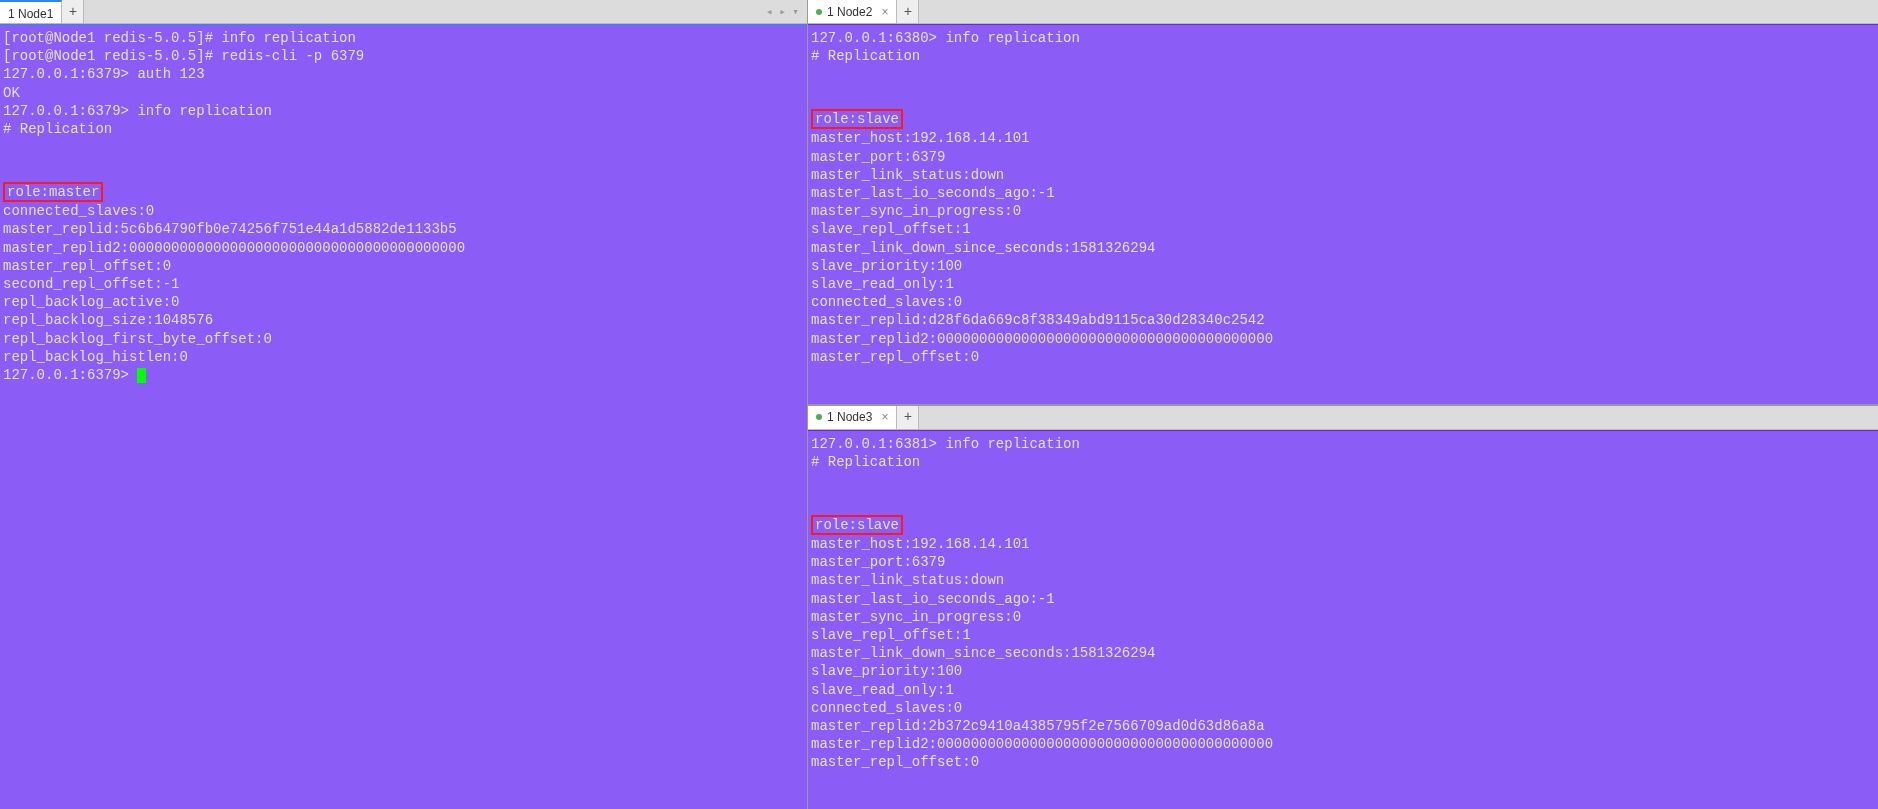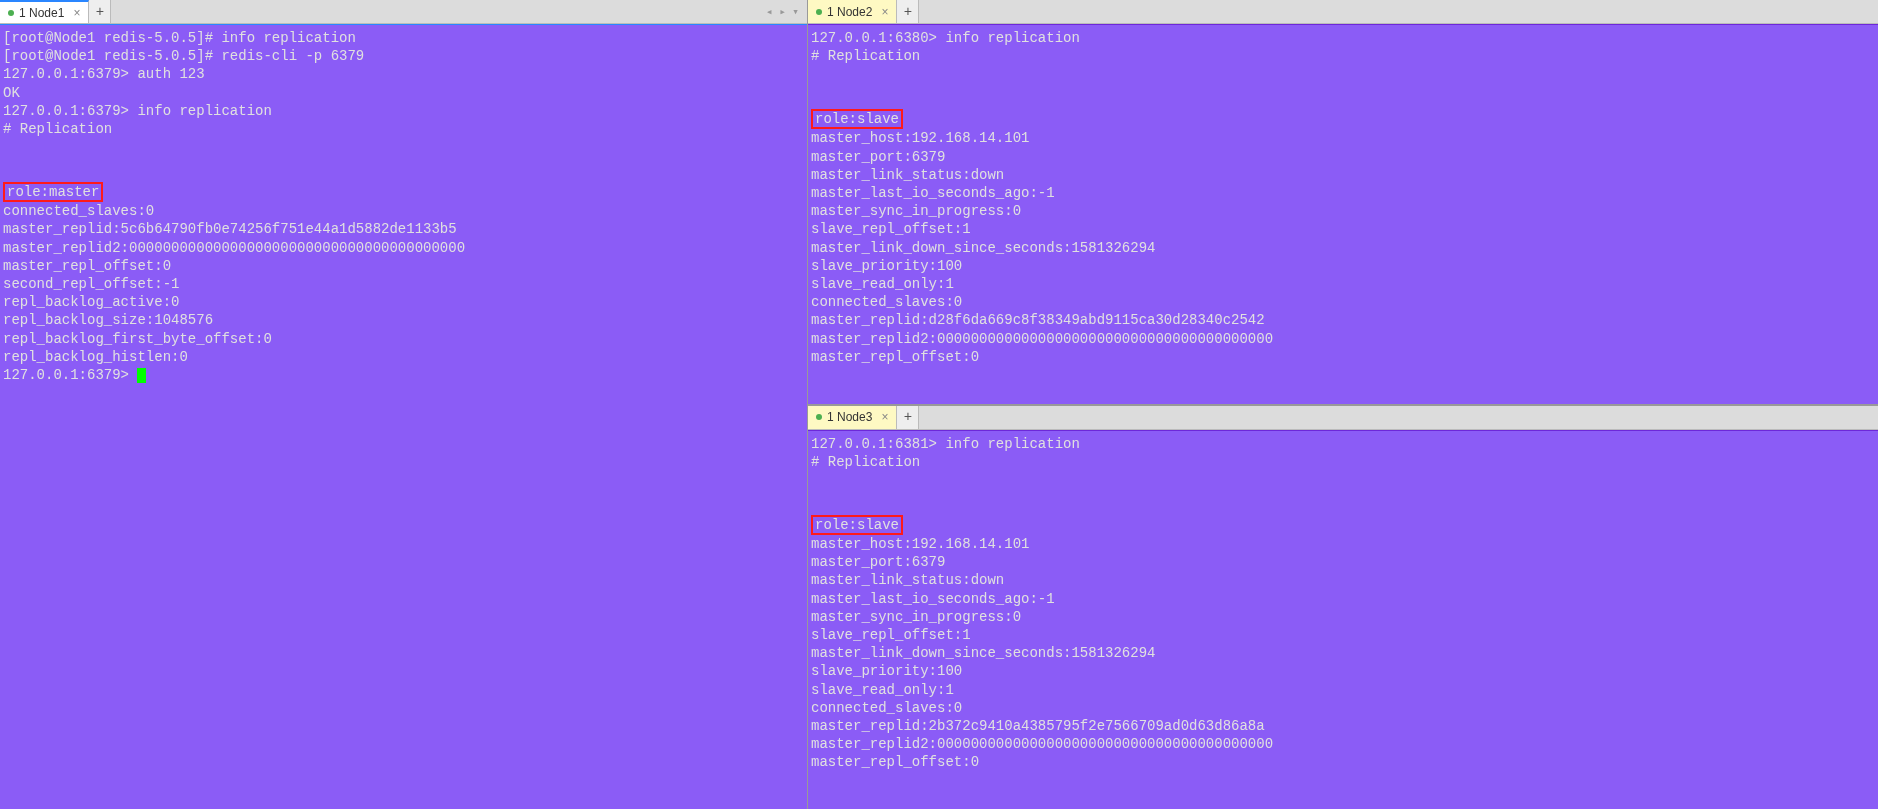--- a/index.html
+++ b/index.html
@@ -42,31 +42,32 @@
     height: 24px;
     display: flex;
     align-items: stretch;
     border-bottom: 1px solid #bbb;
     position: relative;
   }
   .tab {
     display: flex;
     align-items: center;
     padding: 0 8px;
-    background: #fef9c3;
+    background: #ffffff;
     border-right: 1px solid #bbb;
     font-family: Arial, sans-serif;
     font-size: 12px;
     color: #333;
     gap: 5px;
     cursor: pointer;
   }
   .tab.active {
     background: #ffffff;
     border-top: 2px solid #2a86ff;
+    flex-direction: column;
   }
   .tab .dot {
     width: 6px;
     height: 6px;
     border-radius: 50%;
     background: #4caf50;
   }
   .tab .close {
     color: #888;
     margin-left: 4px;

